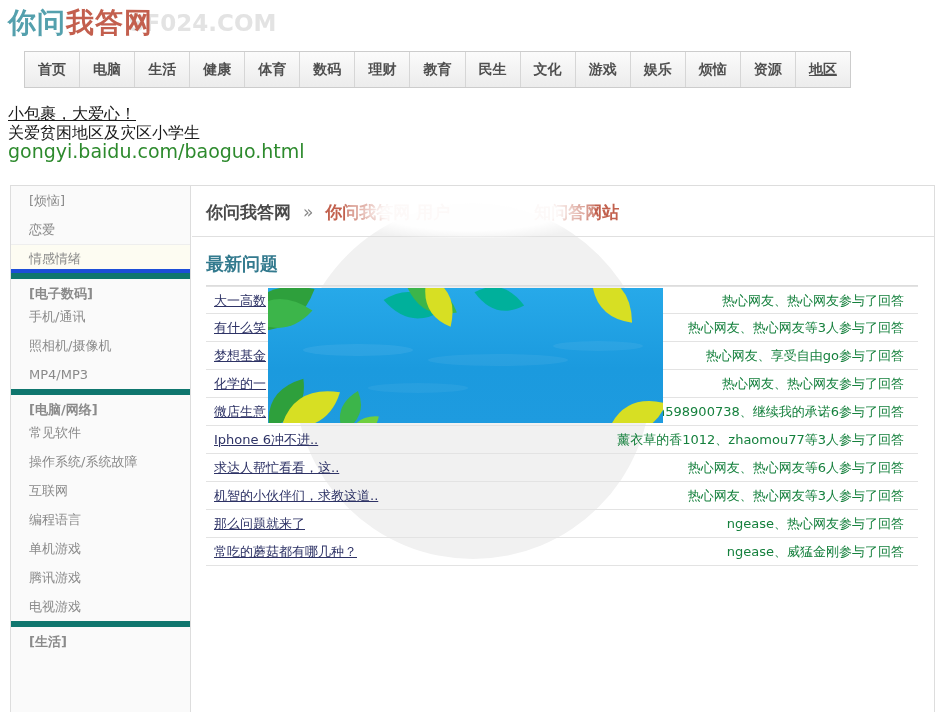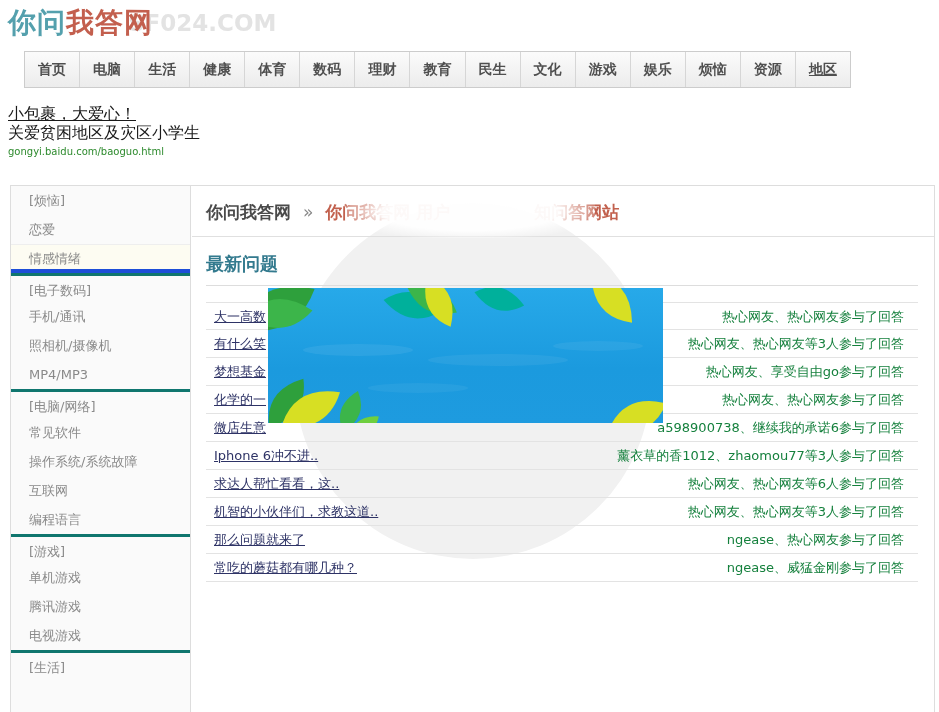--- a/index.html
+++ b/index.html
@@ -17,53 +17,53 @@
     border:1px solid #ccc; background:linear-gradient(#fbfbfb,#ececec); z-index:2; }
   .nav-item { flex:1; border-right:1px solid #d6d6d6; display:flex; align-items:center; justify-content:center;
     font-size:14px; font-weight:bold; color:#4f4f4f; cursor:pointer; }
   .nav-item:last-child { border-right:none; }
   .nav-item.underlined { text-decoration:underline; }
 
   
   .ad { position:absolute; left:8px; top:104px; z-index:2; line-height:19px; }
   .ad .t { font-size:16px; color:#1a1a1a; text-decoration:underline; cursor:pointer; }
   .ad .d { font-size:16px; color:#1a1a1a; }
-  .ad .u { font-size:10px; color:#2d8a2d; cursor:pointer; }
+  .ad .u { font-size:19px; color:#2d8a2d; cursor:pointer; }
 
   
   .circle { position:absolute; left:295px; top:203px; width:356px; height:356px; border-radius:50%;
     background:#f1f1f1; z-index:1; }
   .blob { position:absolute; left:345px; top:186px; width:250px; height:52px; z-index:3;
     background:radial-gradient(ellipse at center, rgba(255,255,255,0.96) 50%, rgba(255,255,255,0) 78%); }
   .banner { position:absolute; left:268px; top:288px; width:395px; height:135px; z-index:4; overflow:hidden;
     background:linear-gradient(180deg,#27a9e9 0%, #1b9ade 60%, #1e9bdf 100%); cursor:pointer; }
   .banner svg { position:absolute; left:0; top:0; }
 
   
   .container { position:absolute; left:10px; top:185px; width:925px; height:527px;
     border:1px solid #ddd; border-bottom:none; background:transparent; z-index:2; }
 
   
   .sidebar { position:absolute; left:0; top:0; width:180px; height:100%;
     background:#fafafa; border-right:1px solid #ddd; }
   .side-item { height:29px; line-height:29px; padding-left:18px; font-size:13px; color:#8a8a8a; cursor:pointer;
     white-space:nowrap; overflow:hidden; }
-  .side-item.divider { border-top:3px solid #0f766e; }
+  .side-item.divider { border-top:6px solid #0f766e;font-weight:bold; }
   .side-item.selected { background:#fdfcf2; border-top:1px solid #eee; border-bottom:4px solid #1d4ed8; height:29px; line-height:27px; }
 
   
   .main { position:absolute; left:181px; top:0; right:0; bottom:0; }
   .breadcrumb { padding:15px 0 12px 14px; border-bottom:1px solid #e0e0e0; font-size:17px; font-weight:bold; }
   .breadcrumb .site { color:#4a4a4a; cursor:pointer; }
   .breadcrumb .sep { color:#8a8a8a; padding:0 6px; font-weight:normal; }
   .breadcrumb .title { color:#c2614e; }
   .breadcrumb .gap { display:inline-block; width:84px; }
   .section-title { margin:15px 16px 0 14px; padding-bottom:9px; border-bottom:1px solid #ddd;
     font-size:18px; font-weight:bold; color:#337a8e; }
-  .rows { margin:16px 16px 0 14px; }
+  .rows { margin:0 16px 0 14px; }
   .row { height:28px; line-height:28px; border-bottom:1px solid #e3e3e3; font-size:13px;
     display:flex; justify-content:space-between; background:transparent; }
   .row:first-child { border-top:1px solid #e3e3e3; }
   .row .q { color:#2e3366; text-decoration:underline; padding-left:8px; cursor:pointer; white-space:nowrap; }
   .row .info { color:#15803d; padding-right:14px; white-space:nowrap; }
 </style>
 </head>
 <body>
 
 <div class="logo">
@@ -104,21 +104,20 @@
       <div class="side-item selected">情感情绪</div>
       <div class="side-item divider">[电子数码]</div>
       <div class="side-item">手机/通讯</div>
       <div class="side-item">照相机/摄像机</div>
       <div class="side-item">MP4/MP3</div>
       <div class="side-item divider">[电脑/网络]</div>
       <div class="side-item">常见软件</div>
       <div class="side-item">操作系统/系统故障</div>
       <div class="side-item">互联网</div>
       <div class="side-item">编程语言</div>
-      <div class="side-item divider">[游戏]</div>
       <div class="side-item">单机游戏</div>
       <div class="side-item">腾讯游戏</div>
       <div class="side-item">电视游戏</div>
       <div class="side-item divider">[生活]</div>
     </div>
   <div class="main">
     <div class="breadcrumb">
       <span class="site">你问我答网</span>
       <span class="sep">»</span>
       <span class="title">你问我答网 用户</span><span class="gap"></span><span class="title">知问答网站</span>

